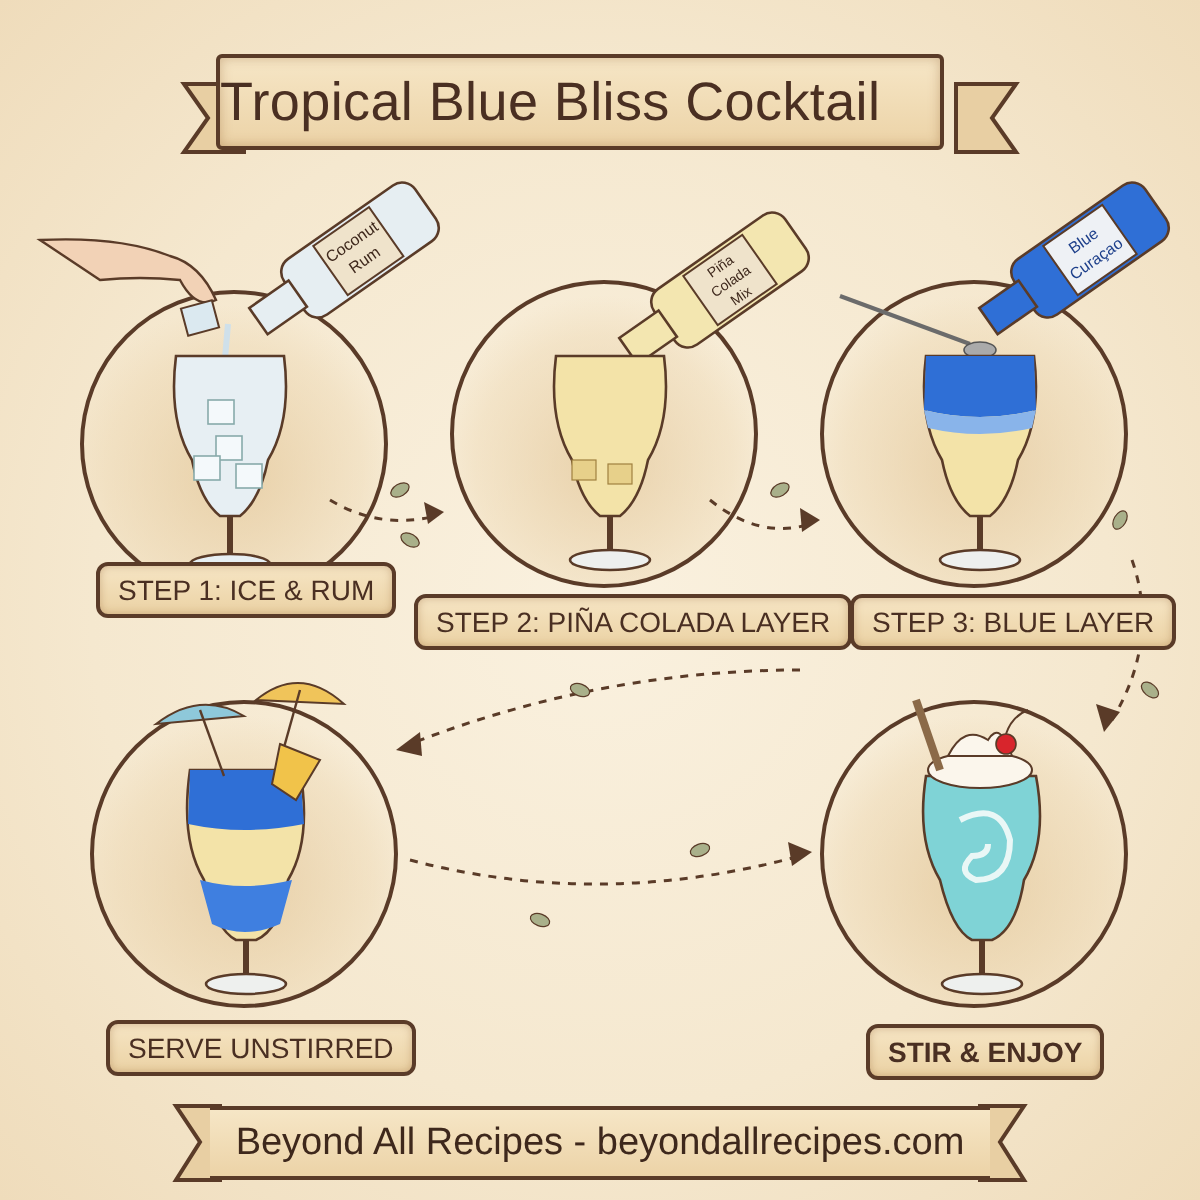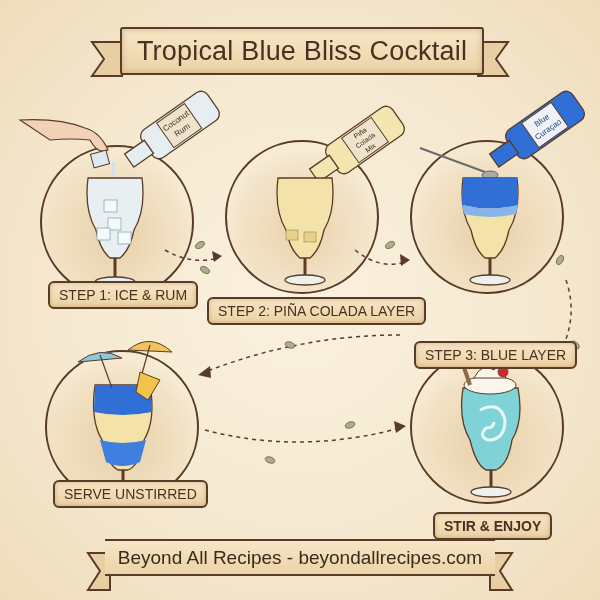--- a/index.html
+++ b/index.html
@@ -3,36 +3,36 @@
 <meta charset="utf-8">
 <style>
   html, body { margin:0; padding:0; }
   body {
     width:600px; height:600px; overflow:hidden; position:relative;
     background: radial-gradient(ellipse at 50% 50%, #faf1df 0%, #f5e8cf 60%, #efdcbb 100%);
     font-family: "Liberation Sans", sans-serif;
   }
   .abs { position:absolute; }
   .title-banner {
-    left:120px; top:27px; width:360px; height:44px;
+    left:108px; top:27px; width:360px; height:44px;
     background: linear-gradient(180deg,#f6e6c6 0%,#ecd3a7 100%);
     border:2px solid #5a3b28; border-radius:3px;
-    display:flex; align-items:center; justify-content:center;
+    display:flex; align-items:center; justify-content:flex-start;
     box-shadow: inset 0 0 6px rgba(140,90,40,0.35);
   }
   .title-banner span { font-size:27px; color:#4a2f22; letter-spacing:0.2px; }
   .step-label {
     border:2px solid #5a3b28; border-radius:6px;
     background: linear-gradient(180deg,#f6e5c4 0%,#ebd2a4 100%);
     color:#4a2f22; font-size:14px; padding:4px 9px;
     box-shadow: inset 0 0 4px rgba(140,90,40,0.35);
     white-space:nowrap; font-family:"Liberation Sans Narrow","Liberation Sans",sans-serif;
   }
   .footer-banner {
-    left:105px; top:539px; width:390px; height:33px;
+    left:105px; top:553px; width:390px; height:33px;
     background: linear-gradient(180deg,#f6e6c6 0%,#ecd3a7 100%);
     border-top:2px solid #5a3b28; border-bottom:2px solid #5a3b28;
     display:flex; align-items:center; justify-content:center;
   }
   .footer-banner span { font-size:19px; color:#3e281c; }
   .circle {
     border-radius:50%; border:2px solid #5a3b28;
     background: radial-gradient(circle at 50% 60%, rgba(226,197,150,0.7) 0%, rgba(236,214,176,0.4) 55%, rgba(250,240,222,0) 72%);
   }
   svg { position:absolute; overflow:visible; }
@@ -174,19 +174,19 @@
     <ellipse cx="350" cy="425" rx="5" ry="3" transform="rotate(-20 350 425)"></ellipse>
     <ellipse cx="270" cy="460" rx="5" ry="3" transform="rotate(20 270 460)"></ellipse>
   </g>
 
   <polygon points="88,553 110,553 110,590 88,590 100,571" fill="#e8cfa3" stroke="#5a3b28" stroke-width="2"></polygon>
   <polygon points="512,553 490,553 490,590 512,590 500,571" fill="#e8cfa3" stroke="#5a3b28" stroke-width="2"></polygon>
 </svg>
 
 <div class="abs step-label" style="left:48px;top:281px;">STEP 1: ICE &amp; RUM</div>
 <div class="abs step-label" style="left:207px;top:297px;">STEP 2: PIÑA COLADA LAYER</div>
-<div class="abs step-label" style="left:414px;top:297px;margin-top:44px;">STEP 3: BLUE LAYER</div>
-<div class="abs step-label" style="left:53px;top:480px;">SERVE UNSTIRRED</div>
+<div class="abs step-label" style="left:425px;top:297px;">STEP 3: BLUE LAYER</div>
+<div class="abs step-label" style="left:53px;top:510px;">SERVE UNSTIRRED</div>
 <div class="abs step-label" style="left:433px;top:512px;font-weight:bold;">STIR &amp; ENJOY</div>
 
 <div class="abs footer-banner">
   <span>Beyond All Recipes - beyondallrecipes.com</span>
 </div>
 
 </body></html>

